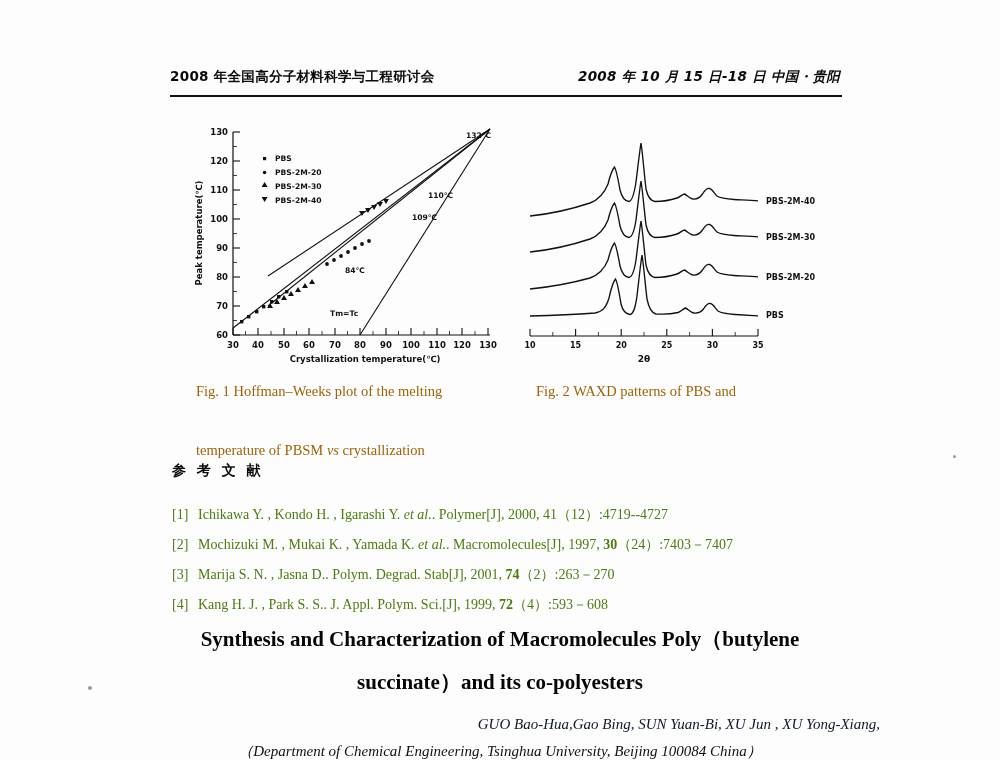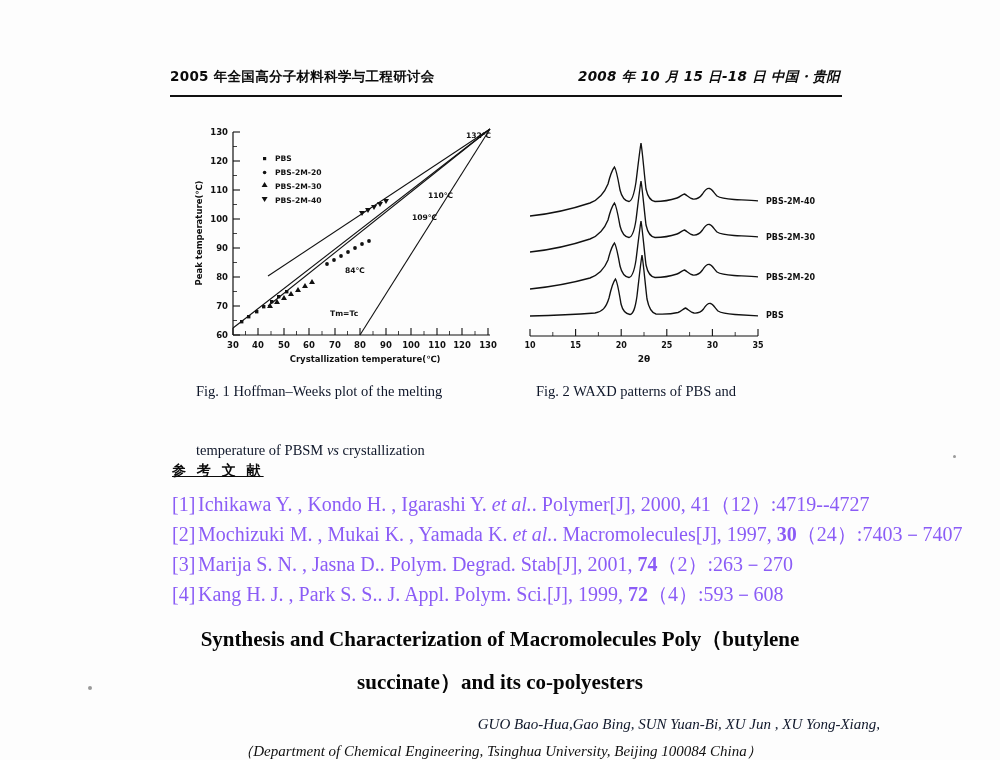--- a/index.html
+++ b/index.html
@@ -68,48 +68,47 @@
     width: 335px;
     height: 240px;
   }
   .fig svg { display: block; }
 
   
   .caption {
     position: absolute;
     font-size: 14.5px;
     line-height: 27px;
-    color: #0f172a;
+    color: #a16207;
   }
   .cap1 { left: 196px; top: 378px; width: 312px; text-align: justify; }
   .cap2 { left: 536px; top: 378px; width: 300px; text-align: justify; }
   .cap-line2 { display: block; margin-top: 32px; }
   .ital { font-style: italic; }
 
   
   .refs {
     position: absolute;
     left: 172px;
     top: 462px;
     width: 700px;
   }
   .refs-title {
     font-family: "DejaVu Sans", sans-serif;
     font-weight: bold;
     font-size: 14px;
     letter-spacing: 3px;
-    margin-bottom: 9px;
+    margin-bottom: 20px;
     color: #0b0b0b;
-    text-decoration: underline;
   }
   .ref-item {
-    font-size: 20px;
+    font-size: 14px;
     line-height: 30px;
     white-space: nowrap;
-    color: #8b5cf6;
+    color: #4d7c0f;
   }
   .ref-num { display: inline-block; width: 26px; }
   .bold { font-weight: bold; }
 
   
   .paper-title {
     position: absolute;
     left: 120px;
     top: 612px;
     width: 760px;
@@ -156,21 +155,21 @@
     background: #9a9a9a;
     border-radius: 50%;
   }
 </style>
 </head>
 <body>
 
 <div class="page">
 
   <div class="header">
-    <span>2005 年全国高分子材料科学与工程研讨会</span>
+    <span>2008 年全国高分子材料科学与工程研讨会</span>
     <span class="header-right">2008 年 10 月 15 日-18 日    中国・贵阳</span>
   </div>
   <div class="header-rule"></div>
 
   <div class="figs">
 
     <div class="fig fig1-wrap">
       <svg width="310" height="245" viewBox="0 0 310 245">
         <g stroke="#111" fill="none" stroke-width="1.2">
 

